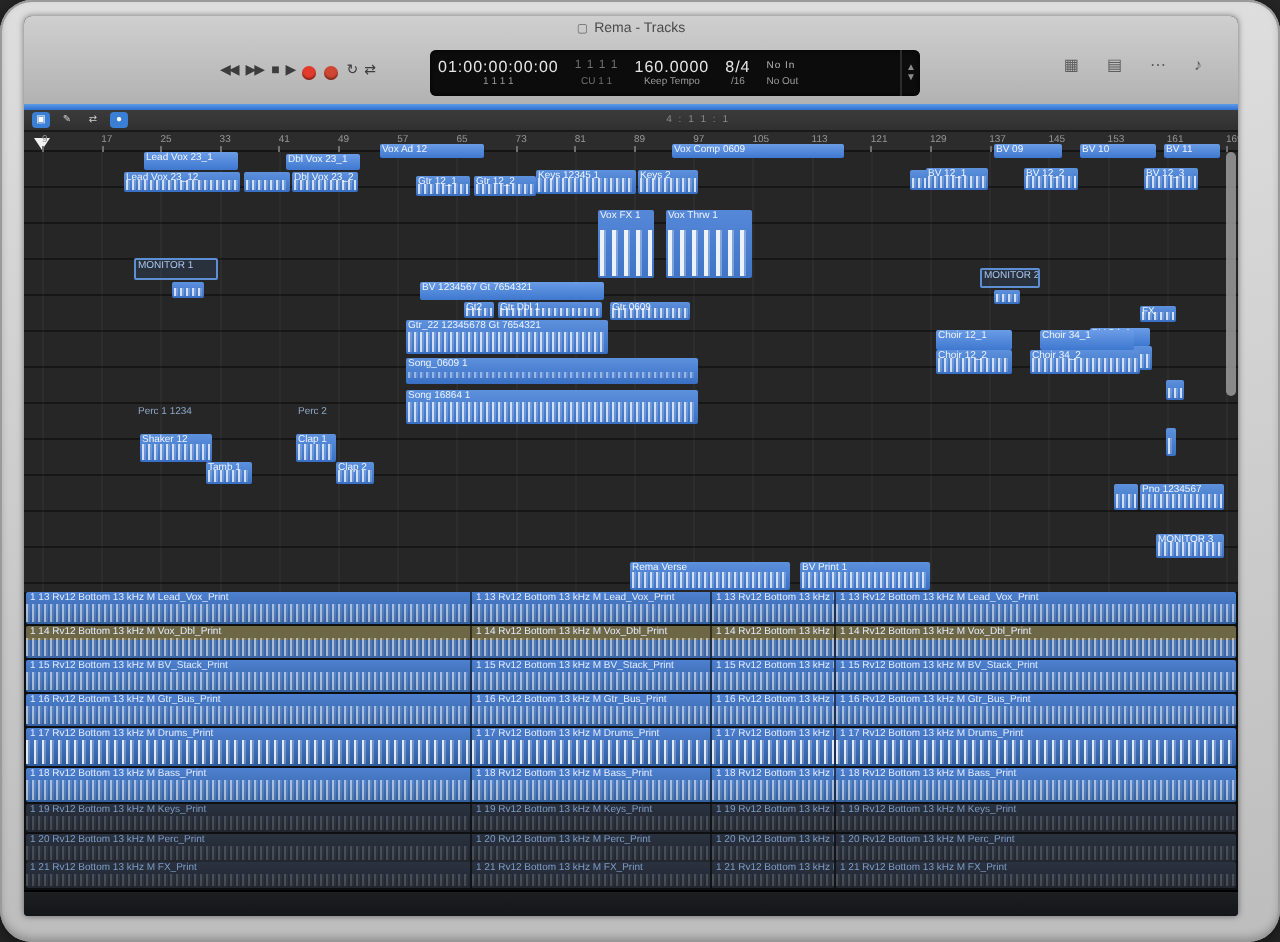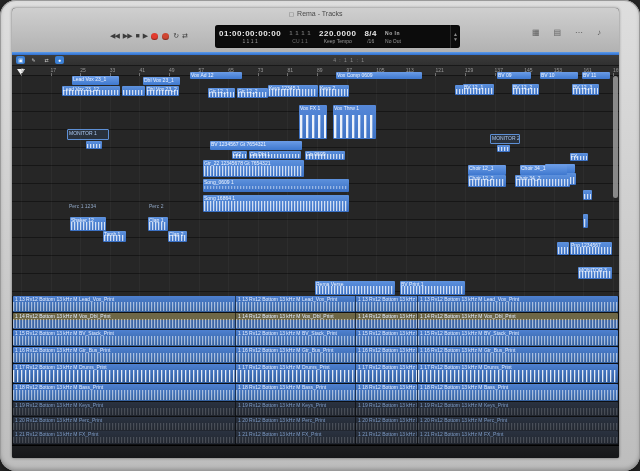--- a/index.html
+++ b/index.html
@@ -14,21 +14,21 @@
   
   .chrome{position:absolute;left:0;top:0;width:100%;height:44px;background:linear-gradient(#cfcfcf,#b2b2b2);}
   .titlebar{position:absolute;left:0;top:2px;width:100%;text-align:center;font-size:7px;color:#4a4a4a;}
   .titlebar .w-icon{display:inline-block;margin-right:3px;color:#666;font-size:6px;}
   .transport{position:absolute;left:98px;top:18px;height:20px;display:flex;align-items:center;gap:4px;}
   .ticon{font-size:7px;color:#3c3c3c;letter-spacing:-1px;line-height:10px;cursor:default;}
   .rdot{width:7px;height:7px;border-radius:50%;box-shadow:inset 0 -1px 1px rgba(0,0,0,.4);}
   .lcd{position:absolute;left:203px;top:17px;width:245px;height:23px;background:#0c0c0c;border-radius:3px;
        display:flex;align-items:stretch;color:#e6e6e6;box-shadow:inset 0 0 2px #000;}
   .lcd .col{display:flex;flex-direction:column;justify-content:center;padding:1px 4px;}
-  .lcd .big{font-size:8px;line-height:9px;letter-spacing:.5px;white-space:nowrap;font-weight:bold;}
+  .lcd .big{font-size:8px;line-height:9px;letter-spacing:.5px;white-space:nowrap;}
   .lcd .sub{font-size:5px;line-height:6px;color:#9a9a9a;text-align:center;white-space:nowrap;}
   .lcd .faint .big,.lcd .faint .sub{color:#6f6f6f;}
   .lcd .scrollcol{margin-left:auto;border-left:1px solid #2c2c2c;display:flex;flex-direction:column;
        justify-content:center;padding:0 2px;color:#8b8b8b;font-size:5px;line-height:5px;}
   .viewbtns{position:absolute;right:18px;top:20px;display:flex;gap:14px;}
   .vbtn{font-size:8px;color:#5d5d5d;line-height:10px;cursor:default;}
   
   .accent{position:absolute;left:0;top:44px;width:100%;height:3px;background:linear-gradient(#5d9be8,#2f6fd0);}
   
   .etoolbar{position:absolute;left:0;top:47px;width:100%;height:11px;background:linear-gradient(#3b3b3b,#303030);
@@ -109,21 +109,21 @@
       <div class="lcd">
         <div class="col">
           <div class="big">01:00:00:00:00</div>
           <div class="sub">1 1 1 1</div>
         </div>
         <div class="col faint">
           <div class="big" style="font-size:6px">1 1 1 1</div>
           <div class="sub">CU 1 1</div>
         </div>
         <div class="col">
-          <div class="big">220.0000</div>
+          <div class="big">160.0000</div>
           <div class="sub">Keep Tempo</div>
         </div>
         <div class="col">
           <div class="big">8/4</div>
           <div class="sub">/16</div>
         </div>
         <div class="col">
           <div class="big" style="font-size:5px;color:#b5b5b5">No In</div>
           <div class="sub">No Out</div>
         </div>

